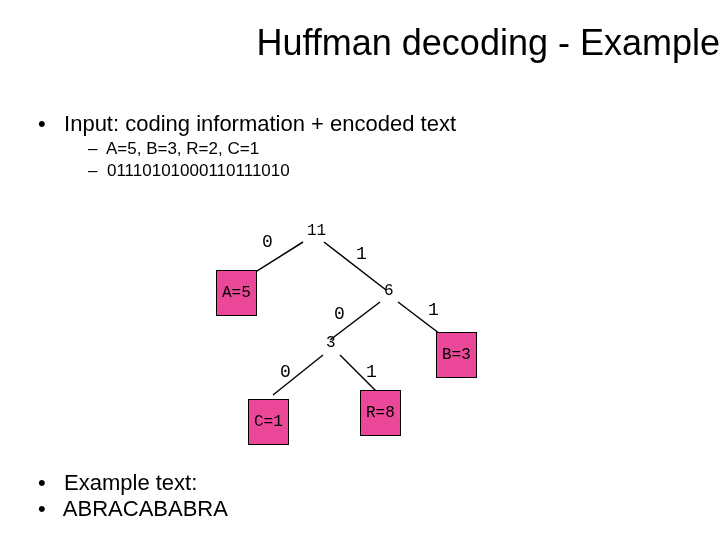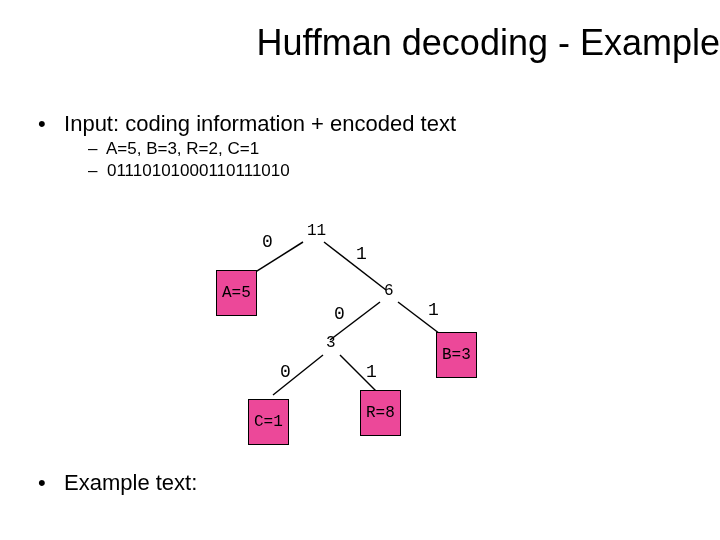--- a/index.html
+++ b/index.html
@@ -110,13 +110,17 @@
   <div class="edge-lbl" style="left:420px; top:300px;">1</div>
   <div class="edge-lbl" style="left:272px; top:362px;">0</div>
   <div class="edge-lbl" style="left:358px; top:362px;">1</div>
 </div>
 
 <div class="footer">
   <div>
     <span>•</span>&nbsp;&nbsp;
     <span>Example text:</span>
   </div>
+  <div>
+    <span>•</span>&nbsp;&nbsp;
+    <span>ABRACABABRA</span>
+  </div>
 </div>
 
 </body></html>

